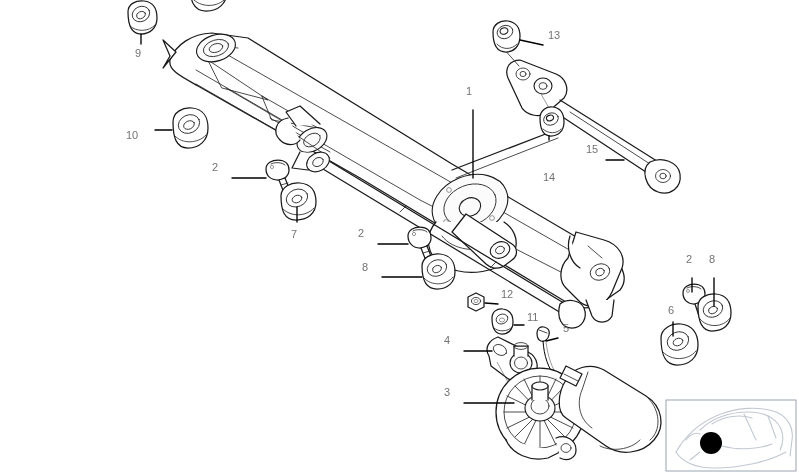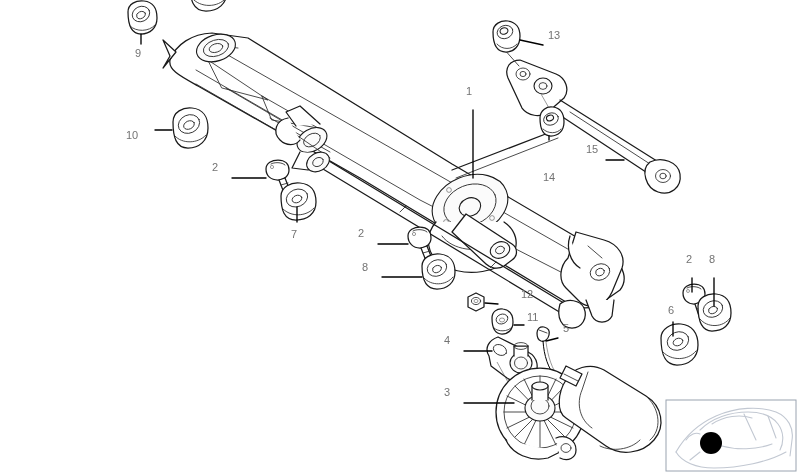--- a/index.html
+++ b/index.html
@@ -387,19 +387,19 @@
   <div class="callout-label" style="left:444px; top:387px;">3</div>
   <div class="callout-label" style="left:444px; top:335px;">4</div>
   <div class="callout-label" style="left:563px; top:323px;">5</div>
   <div class="callout-label" style="left:668px; top:305px;">6</div>
   <div class="callout-label" style="left:291px; top:229px;">7</div>
   <div class="callout-label" style="left:362px; top:262px;">8</div>
   <div class="callout-label" style="left:709px; top:254px;">8</div>
   <div class="callout-label" style="left:135px; top:48px;">9</div>
   <div class="callout-label" style="left:126px; top:130px;">10</div>
   <div class="callout-label" style="left:527px; top:312px;">11</div>
-  <div class="callout-label" style="left:501px; top:289px;margin-left:20px;">12</div>
+  <div class="callout-label" style="left:501px; top:289px;">12</div>
   <div class="callout-label" style="left:548px; top:30px;">13</div>
   <div class="callout-label" style="left:543px; top:144px;margin-top:28px;">14</div>
   <div class="callout-label" style="left:586px; top:144px;">15</div>
   <div class="callout-label" style="left:264px; top:-10px;">8</div>
 
 </div>
 
 </body></html>

